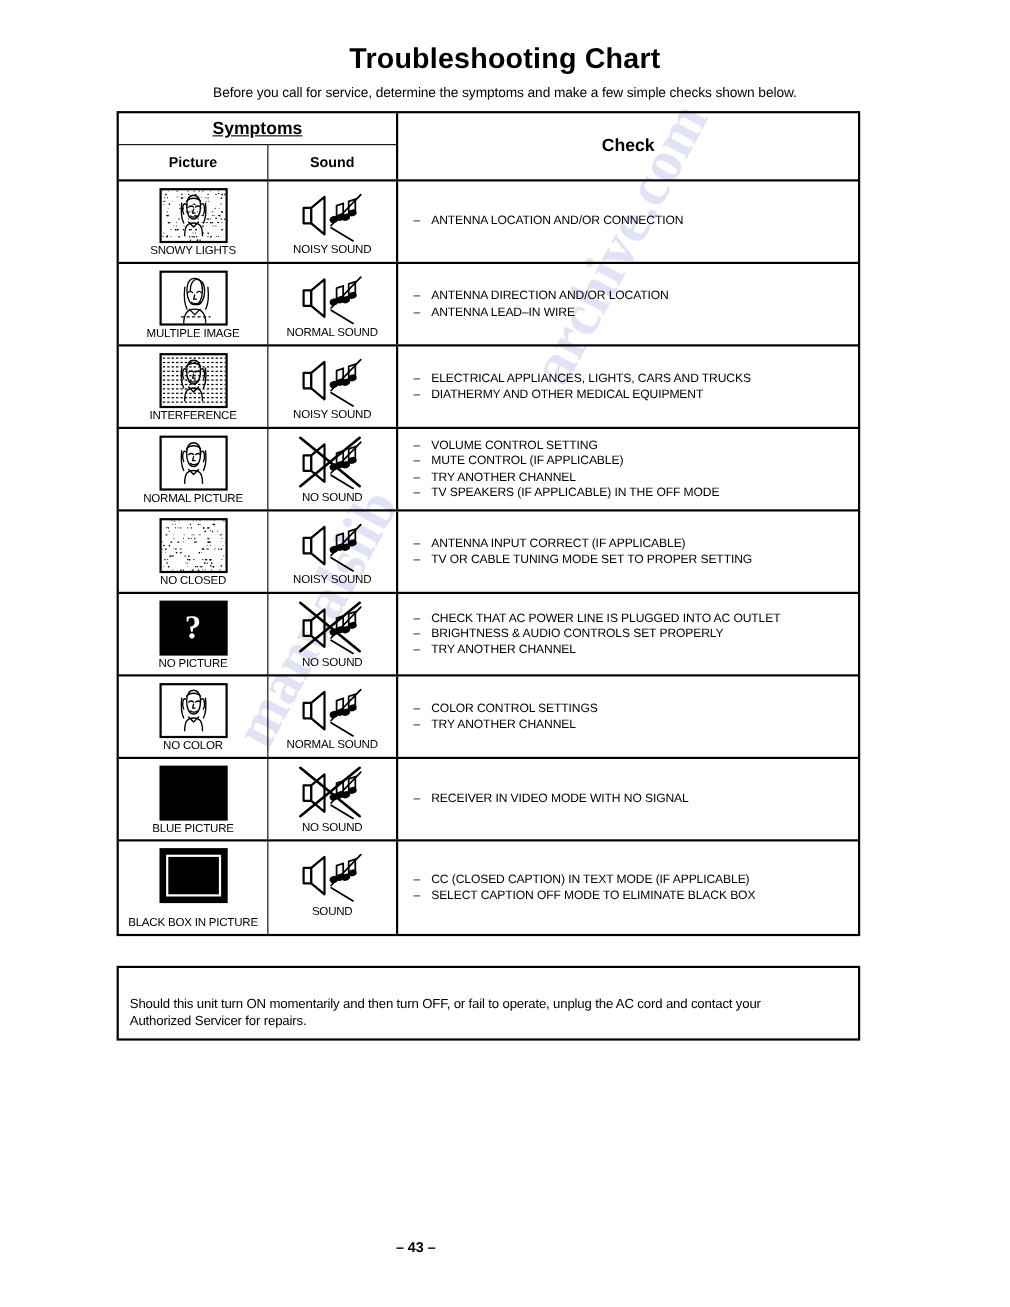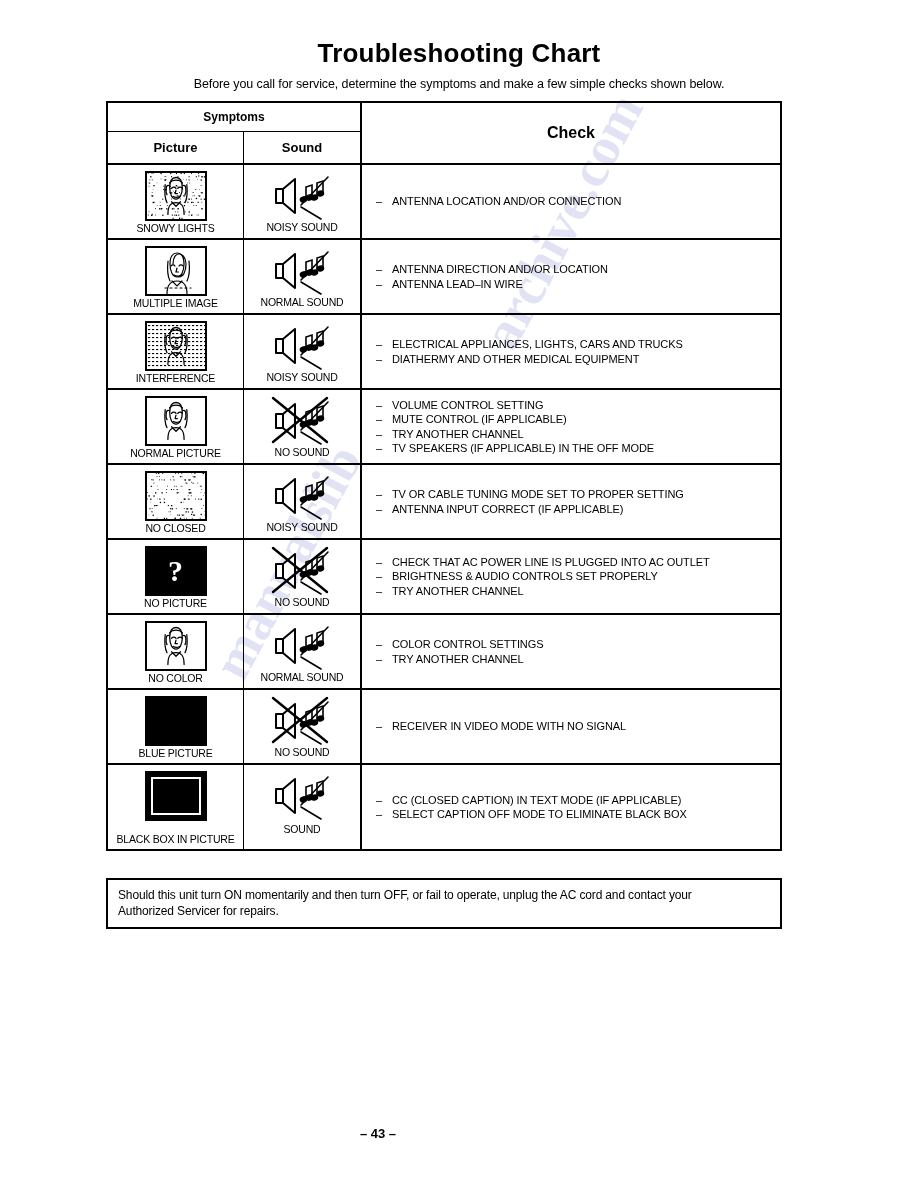--- a/index.html
+++ b/index.html
@@ -57,24 +57,25 @@
   }
   .sym-head {
     width: 254px;
     box-sizing: border-box;
     border-right: 2.5px solid #000;
   }
   .sym-head-top {
     height: 29px;
     line-height: 29px;
     text-align: center;
-    font-size: 12px;
+    font-size: 16px;
     font-weight: bold;
     border-bottom: 1.6px solid #000;
     box-sizing: border-box;
+    text-decoration: underline;
   }
   .sym-head-bot {
     display: flex;
     height: 31px;
   }
   .sym-head-bot > div {
     flex: 1 1 0;
     line-height: 31px;
     text-align: center;
     font-size: 13px;
@@ -202,21 +203,21 @@
   .snd-icon { width: 74px; height: 50px; display:block; }
 
   
   .note-box {
     position: absolute;
     left: 106px;
     top: 878px;
     width: 676px;
     box-sizing: border-box;
     border: 2.2px solid #000;
-    padding: 7px 10px 8px 10px;
+    padding: 24px 10px 8px 10px;
   }
   .note-line {
     font-size: 12px;
     line-height: 16px;
     letter-spacing: -0.15px;
   }
 
   .page-number {
     position: absolute;
     left: 0;
@@ -981,22 +982,22 @@
                   <ellipse cx="44.5" cy="26.5" rx="3.1" ry="2.4" transform="rotate(-20 44.5 26.5)"></ellipse>
                   <path d="M52 26 L52 12 L58 10 L58 22" fill="none"></path>
                   <ellipse cx="49.5" cy="26.5" rx="3" ry="2.3" transform="rotate(-20 49.5 26.5)"></ellipse>
                   <ellipse cx="55.5" cy="22.5" rx="3" ry="2.3" transform="rotate(-20 55.5 22.5)"></ellipse>
                 </g>
               </svg>
             </div>
             <div class="sym-label">NOISY SOUND</div>
           </div>
           <div class="cell-check">
+            <div class="check-line"><span class="dash">–</span><span>ANTENNA INPUT CORRECT (IF APPLICABLE)</span></div>
             <div class="check-line"><span class="dash">–</span><span>TV OR CABLE TUNING MODE SET TO PROPER SETTING</span></div>
-            <div class="check-line"><span class="dash">–</span><span>ANTENNA INPUT CORRECT (IF APPLICABLE)</span></div>
           </div>
         </div>
         <div class="row" style="height: 75px;">
           <div class="cell-picture">
             <div class="thumb solidblack">
               <div class="qmark">?</div>
             </div>
             <div class="sym-label">NO PICTURE</div>
           </div>
           <div class="cell-sound">

